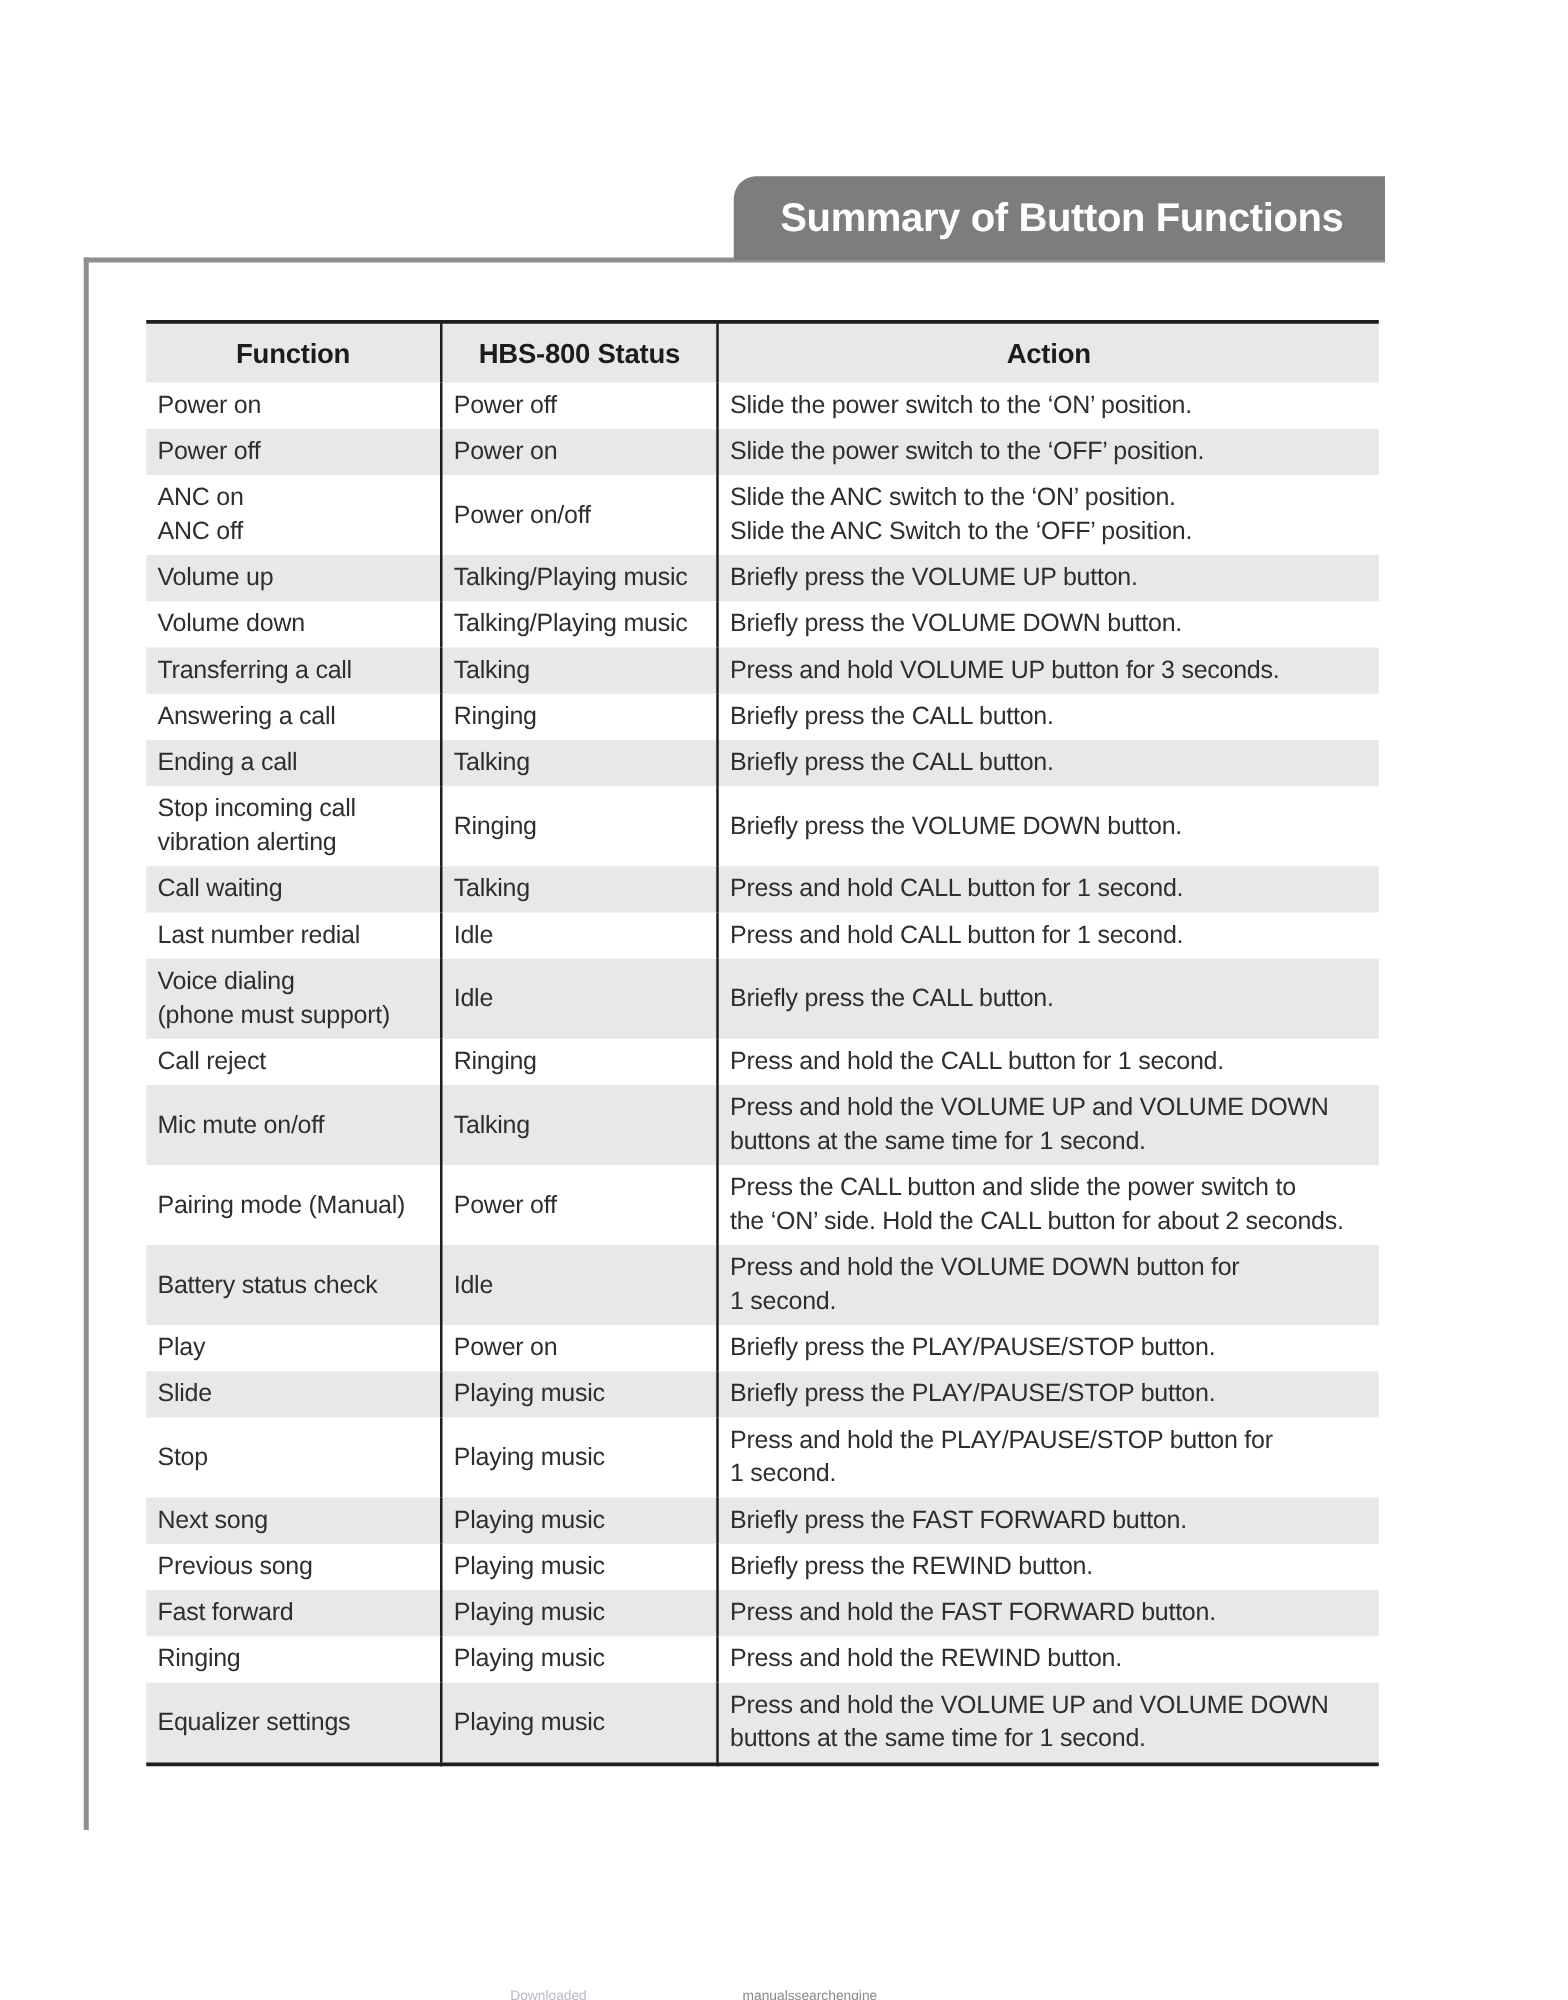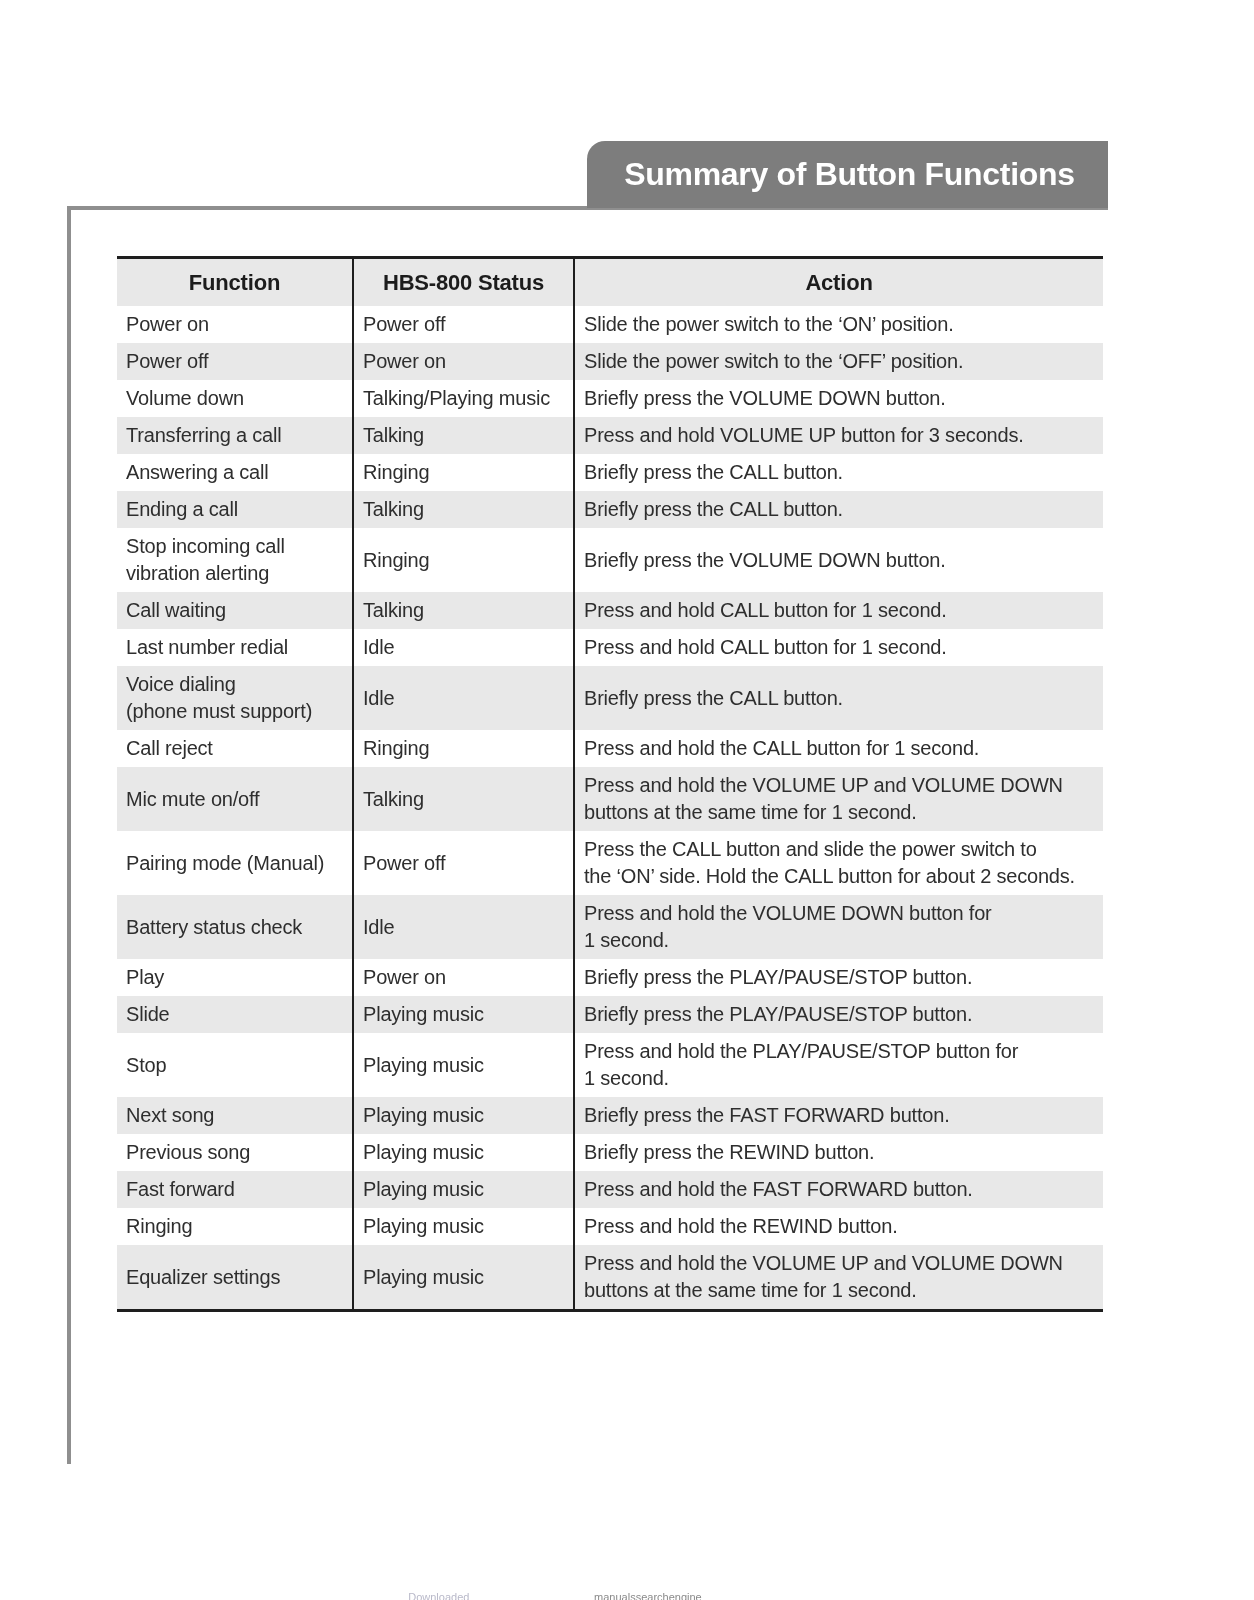--- a/index.html
+++ b/index.html
@@ -89,21 +89,33 @@
     <td>Power off</td>
     <td>Slide the power switch to the ‘ON’ position.</td>
   </tr>
 
   <tr>
     <td>Power off</td>
     <td>Power on</td>
     <td>Slide the power switch to the ‘OFF’ position.</td>
   </tr>
 
-
+  <tr>
+    <td>ANC on
+ANC off</td>
+    <td>Power on/off</td>
+    <td>Slide the ANC switch to the ‘ON’ position.
+Slide the ANC Switch to the ‘OFF’ position.</td>
+  </tr>
+
+  <tr>
+    <td>Volume up</td>
+    <td>Talking/Playing music</td>
+    <td>Briefly press the VOLUME UP button.</td>
+  </tr>
 
   <tr>
     <td>Volume down</td>
     <td>Talking/Playing music</td>
     <td>Briefly press the VOLUME DOWN button.</td>
   </tr>
 
   <tr>
     <td>Transferring a call</td>
     <td>Talking</td>

